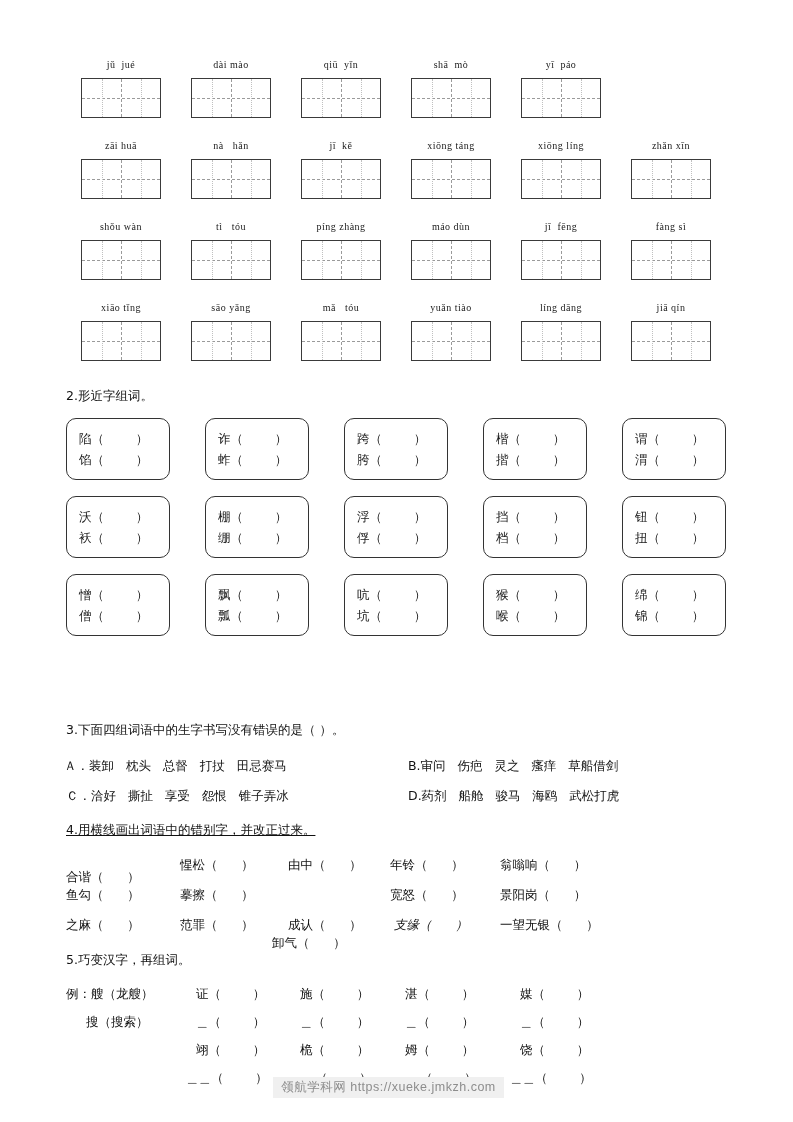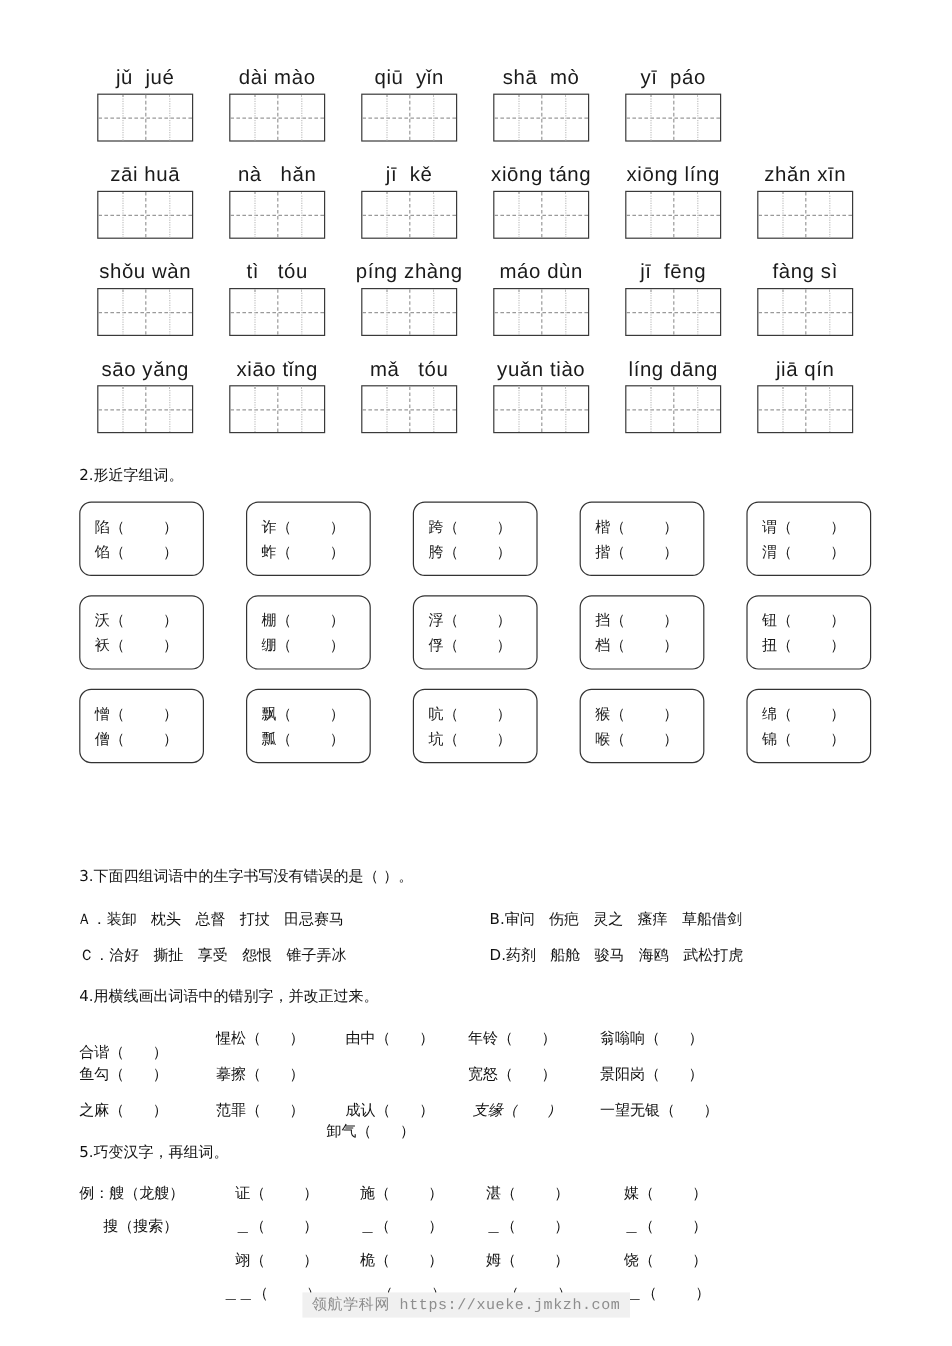--- a/index.html
+++ b/index.html
@@ -35,26 +35,26 @@
     width: 660px;
     margin-bottom: 5px;
   }
   .pinyin-cell {
     width: 110px;
     display: flex;
     flex-direction: column;
     align-items: center;
   }
   .pinyin-text {
-    font-size: 17px;
+    font-size: 10px;
     letter-spacing: 0.5px;
     height: 17px;
     line-height: 17px;
     white-space: pre;
-    font-family: Liberation Sans, sans-serif;
+    font-family: Liberation Serif, serif;
   }
   .grid {
     margin-top: 5px;
     width: 80px;
     height: 40px;
     border: 1px solid #3a3a3a;
     position: relative;
     box-sizing: border-box;
   }
   .grid .vline {
@@ -139,21 +139,21 @@
 
   
   .watermark {
     position: absolute;
     left: 0;
     right: 16px;
     bottom: 24px;
     text-align: center;
     font-size: 12.5px;
     color: #8d8d8d;
-    font-family: Liberation Mono, monospace;
+    font-family: Liberation Sans, sans-serif;
     letter-spacing: 0.5px;
   }
   .watermark .wm-band {
     display: inline-block;
     background: #f0f0f0;
     padding: 2px 8px;
   }
 </style>
 </head>
 <body>
@@ -325,30 +325,30 @@
             <div class="vq1"></div>
             <div class="vq3"></div>
           </div>
       </div>
     </div>
 
     <div class="grid-row-gap"></div>
 
     <div class="pinyin-row">
       <div class="pinyin-cell">
+        <div class="pinyin-text">xiāo tǐng</div>
+        <div class="grid">
+            <div class="vline"></div>
+            <div class="hline"></div>
+            <div class="vq1"></div>
+            <div class="vq3"></div>
+          </div>
+      </div>
+      <div class="pinyin-cell">
         <div class="pinyin-text">sāo yǎng</div>
-        <div class="grid">
-            <div class="vline"></div>
-            <div class="hline"></div>
-            <div class="vq1"></div>
-            <div class="vq3"></div>
-          </div>
-      </div>
-      <div class="pinyin-cell">
-        <div class="pinyin-text">xiāo tǐng</div>
         <div class="grid">
             <div class="vline"></div>
             <div class="hline"></div>
             <div class="vq1"></div>
             <div class="vq3"></div>
           </div>
       </div>
       <div class="pinyin-cell">
         <div class="pinyin-text">mǎ   tóu</div>
         <div class="grid">
@@ -461,21 +461,21 @@
       </div>
     </div>
   </div>
 
   <div class="q-head" style="left:66px; top:722px;">3.下面四组词语中的生字书写没有错误的是（        ）。</div>
   <div class="line-text" style="left:64px; top:758px;">Ａ．装卸   枕头   总督   打扙   田忌赛马</div>
   <div class="line-text" style="left:408px; top:758px;">B.审问   伤疤   灵之   瘙痒   草船借剑</div>
   <div class="line-text" style="left:66px; top:788px;">Ｃ．洽好   撕扯   享受   怨恨   锥子弄冰</div>
   <div class="line-text" style="left:408px; top:788px;">D.药剂   船舱   骏马   海鸥   武松打虎</div>
 
-  <div class="q-head" style="left:66px; top:822px;">4.用横线画出词语中的错别字，并改正过来。</div>
+  <div class="q-head" style="left:66px; top:822px;text-decoration:underline;">4.用横线画出词语中的错别字，并改正过来。</div>
 
   <div class="line-text" style="left:66px;  top:857px;margin-top:12px;">合谐（      ）</div>
   <div class="line-text" style="left:180px; top:857px;">惺松（      ）</div>
   <div class="line-text" style="left:288px; top:857px;">由中（      ）</div>
   <div class="line-text" style="left:390px; top:857px;">年铃（      ）</div>
   <div class="line-text" style="left:500px; top:857px;">翁嗡响（      ）</div>
 
   <div class="line-text" style="left:66px;  top:887px;">鱼勾（      ）</div>
   <div class="line-text" style="left:180px; top:887px;">摹擦（      ）</div>
   <div class="line-text" style="left:272px; top:887px;margin-top:48px;">卸气（      ）</div>

